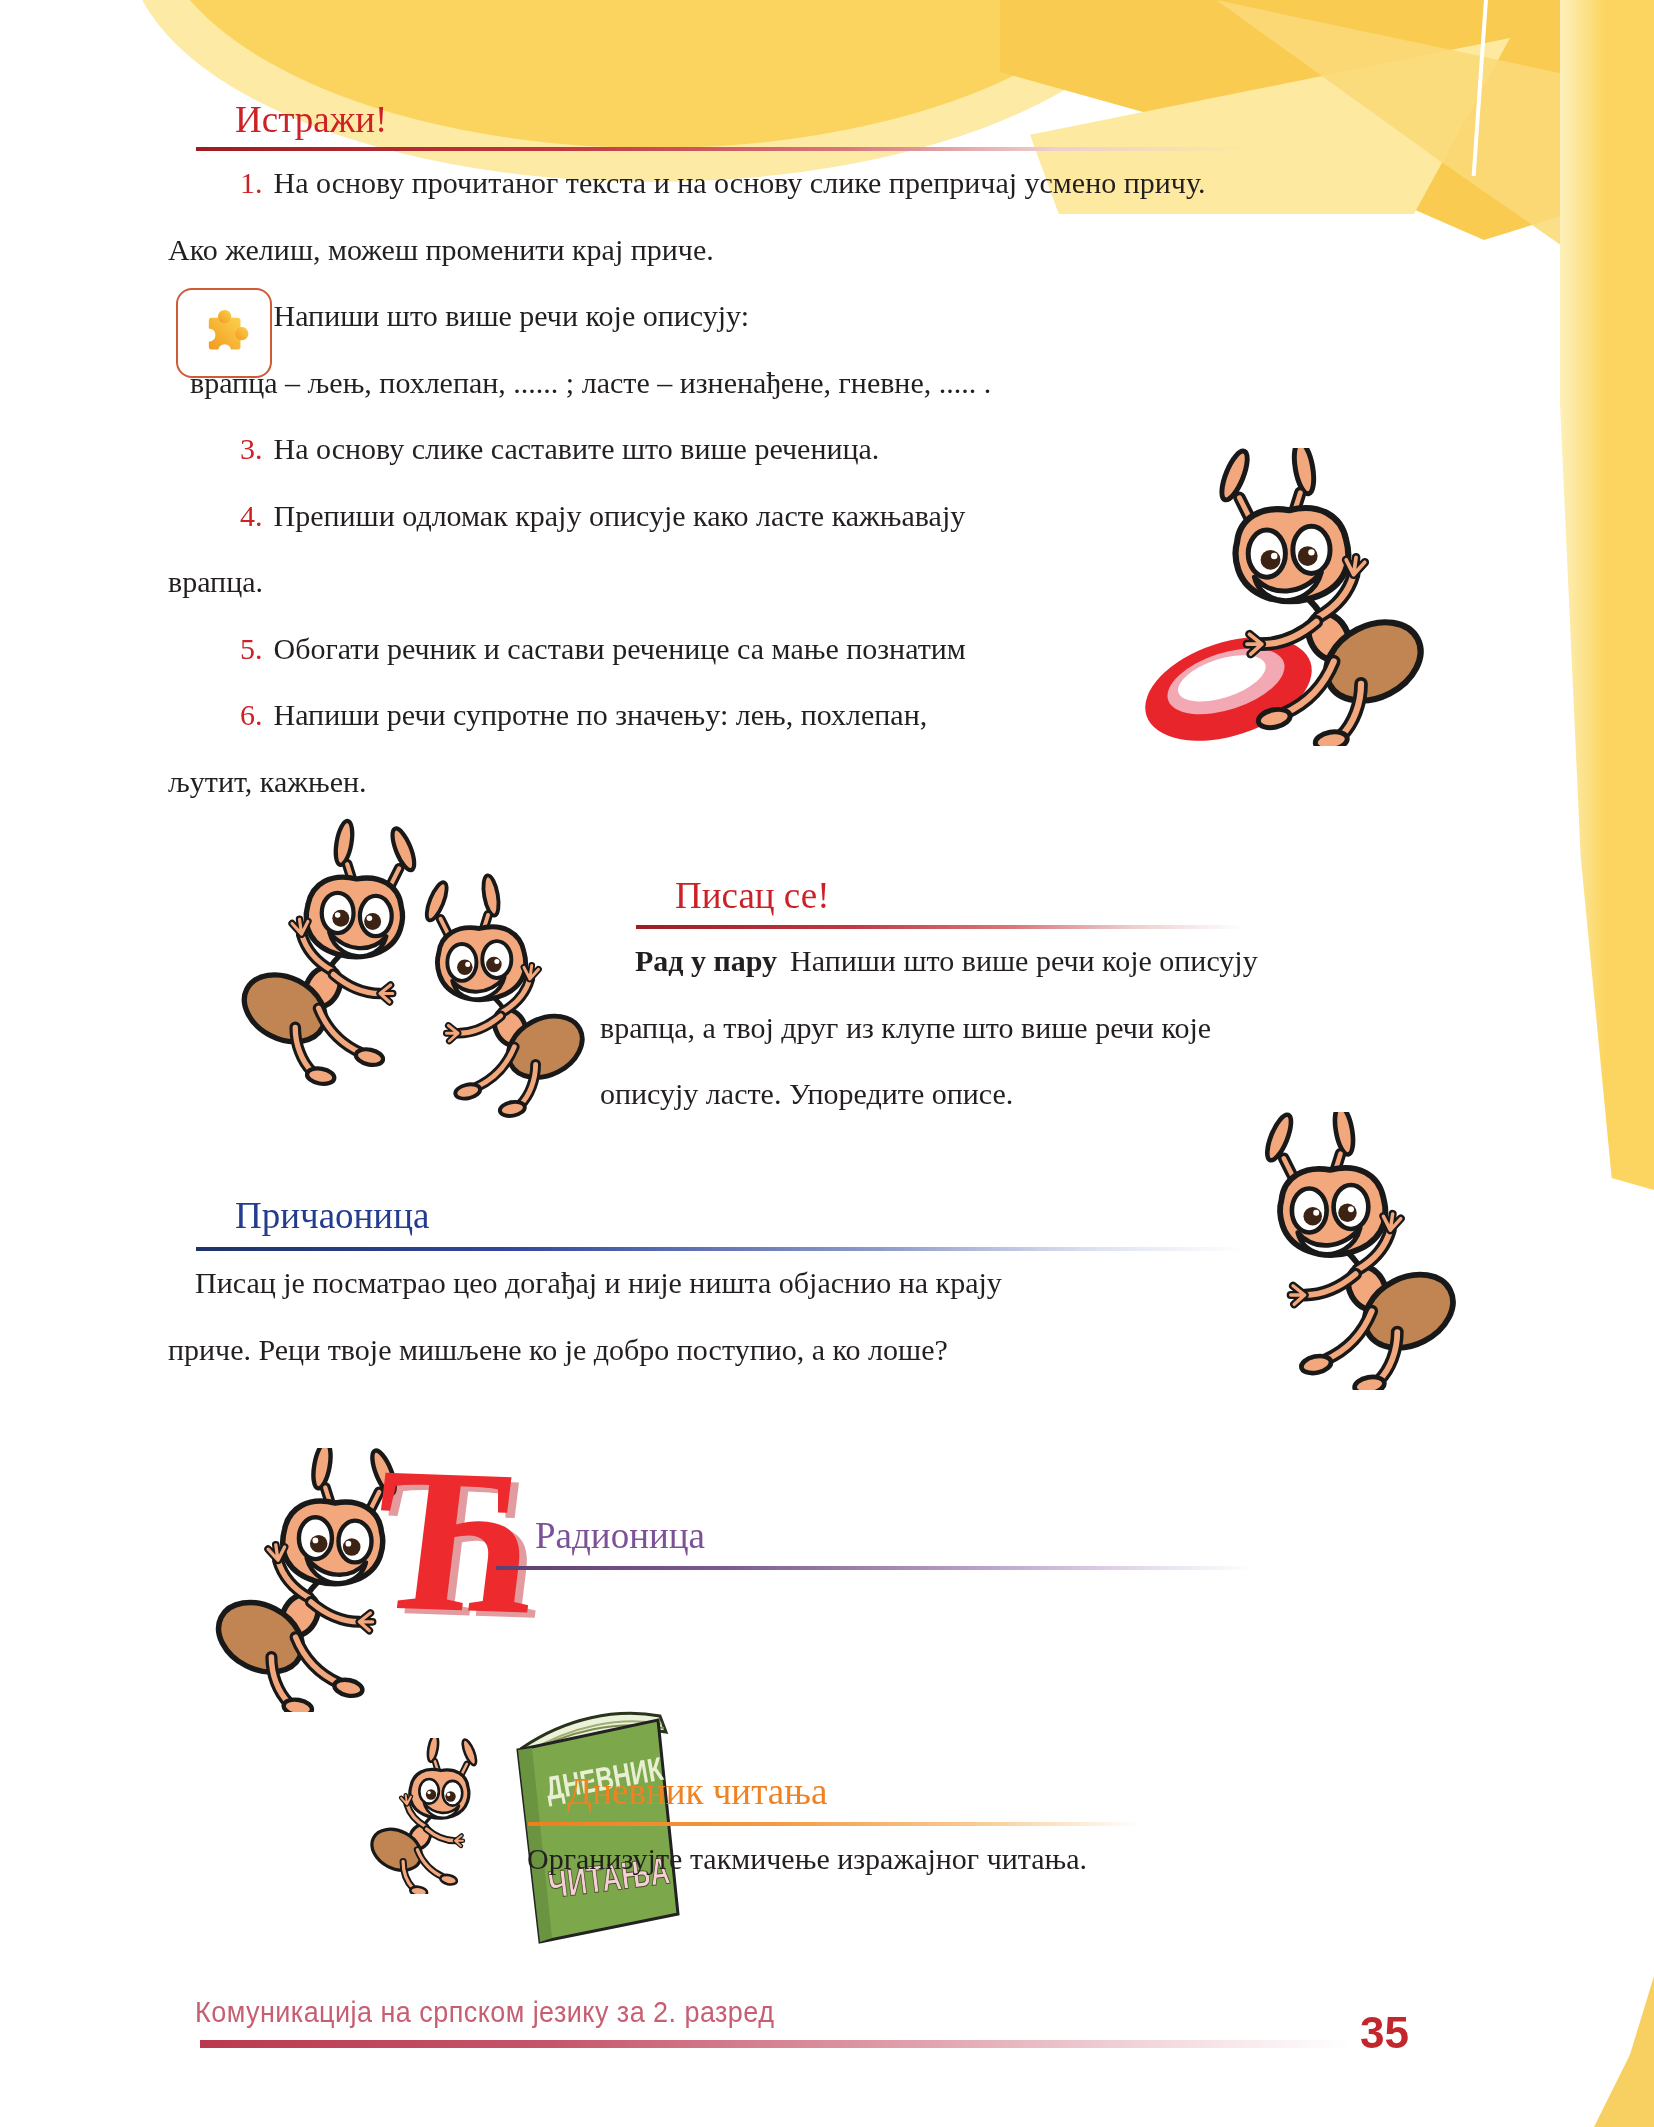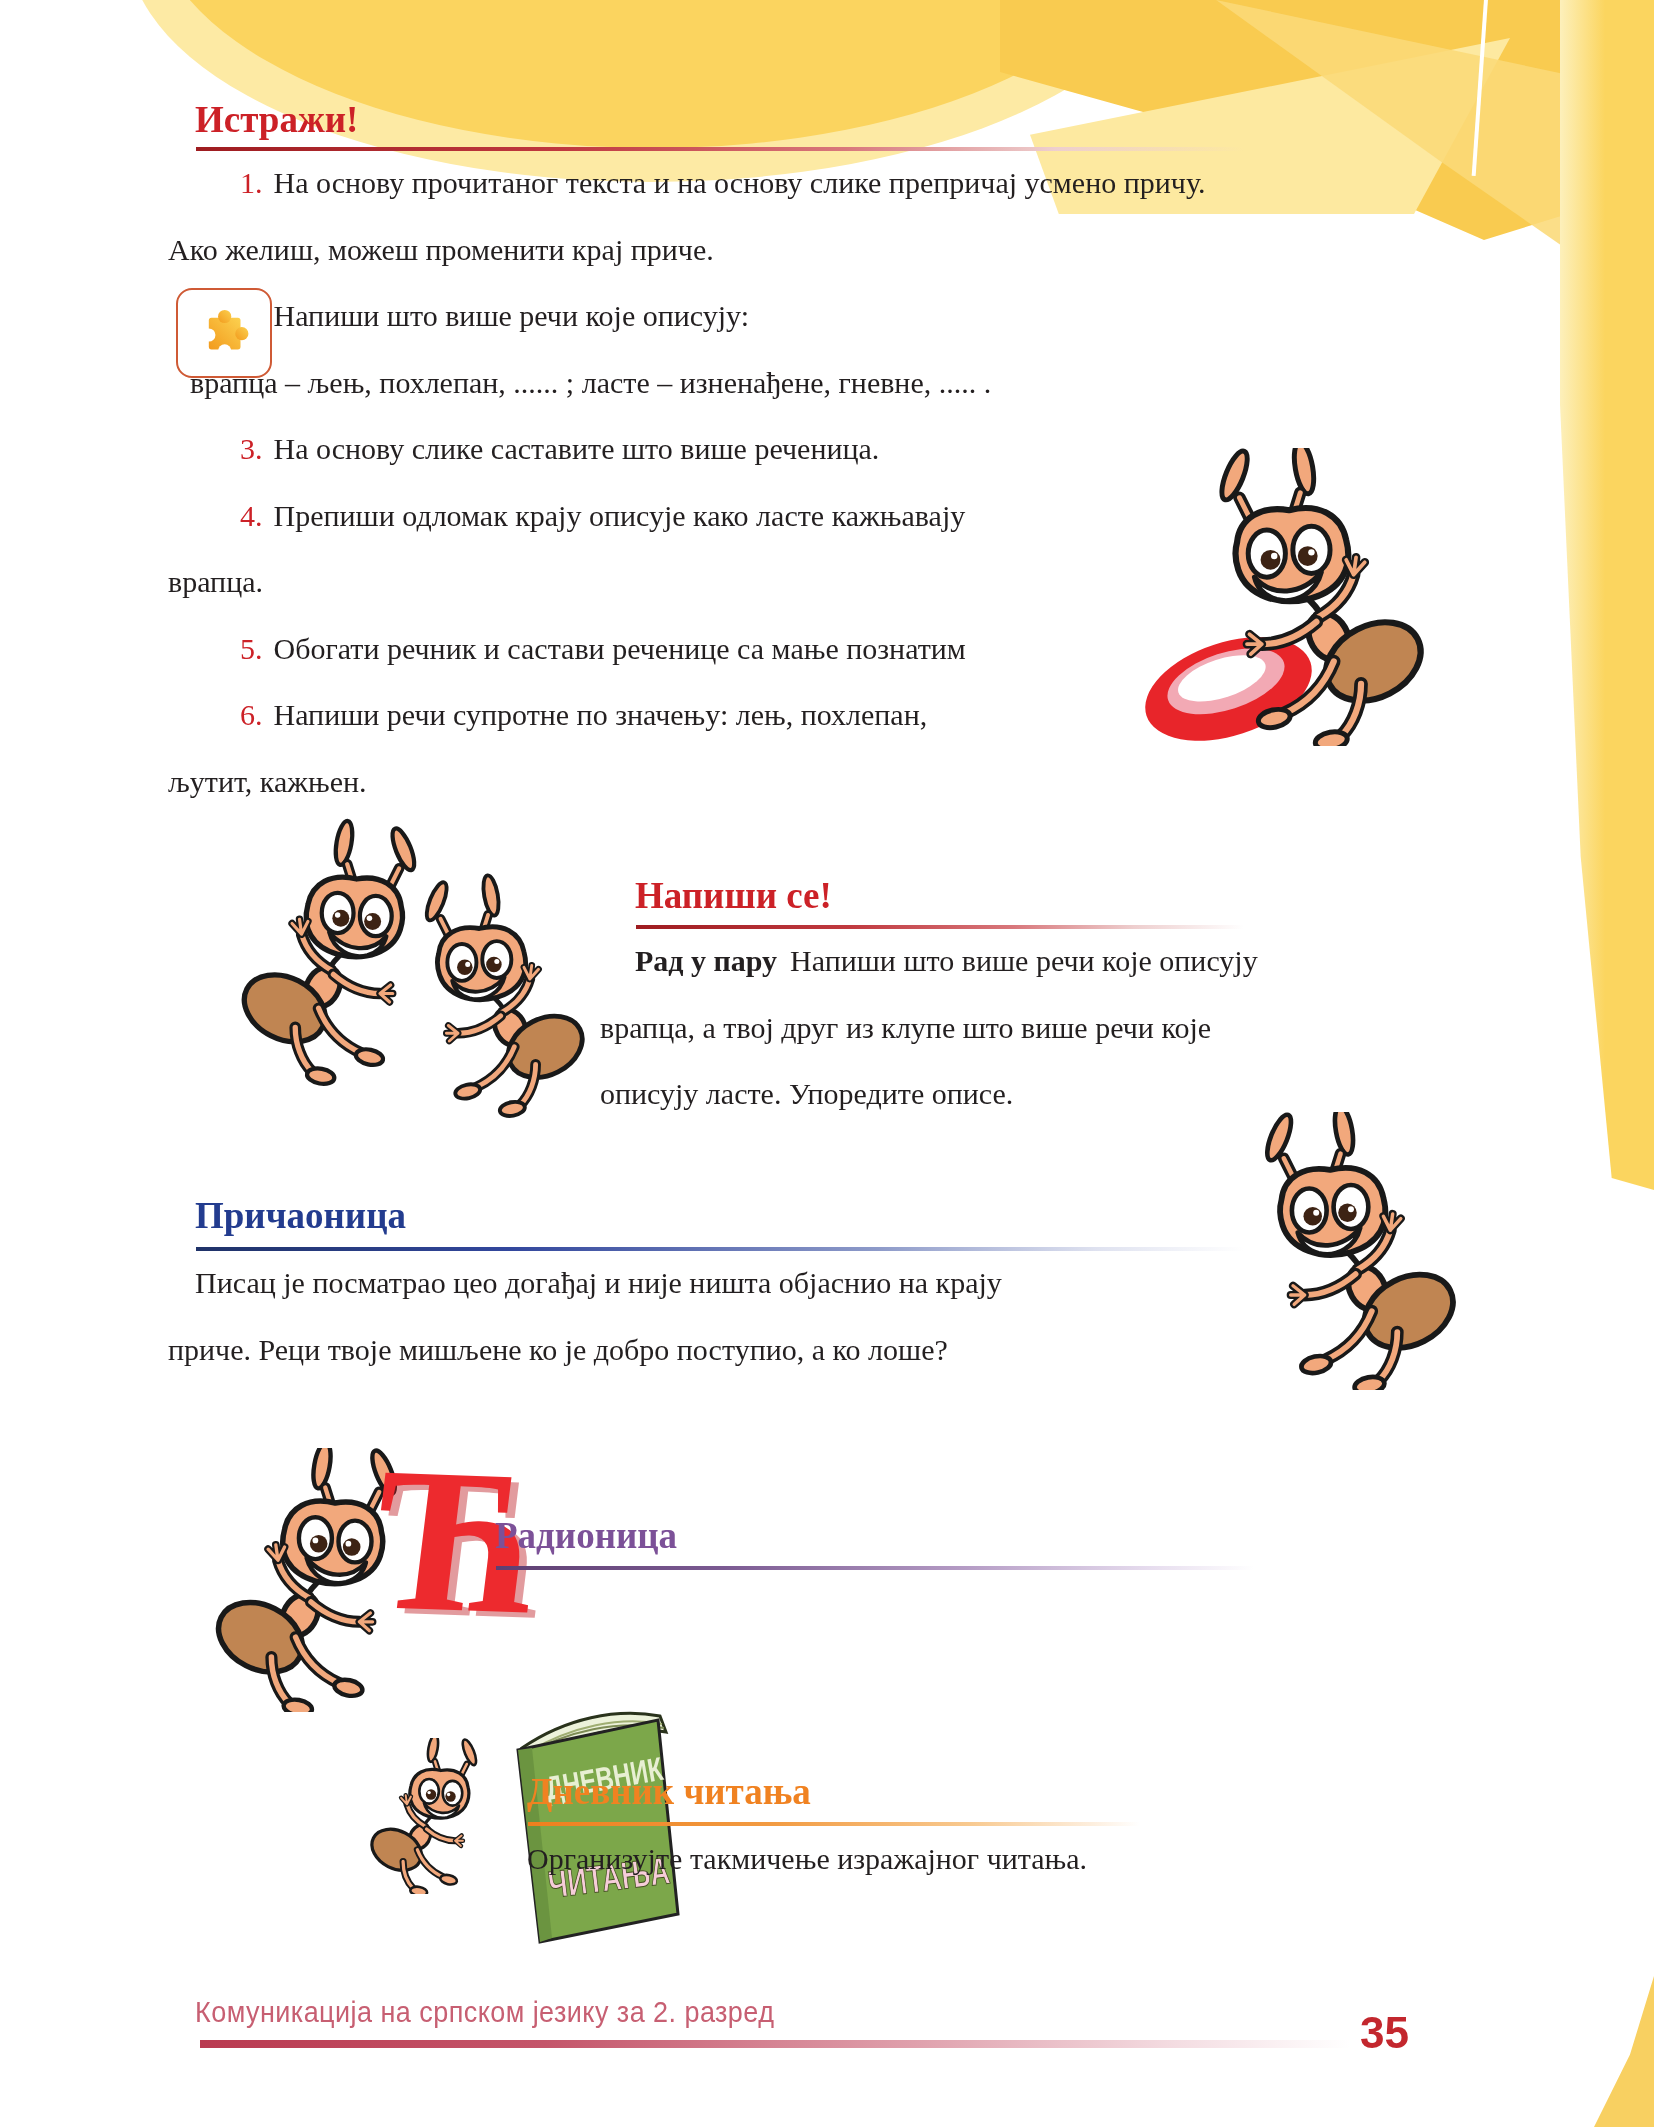--- a/index.html
+++ b/index.html
@@ -15,21 +15,21 @@
         clip-path:polygon(0 55%,100% 0,80% 100%,6% 100%);}
   .tr-b{left:1120px;top:0;width:534px;height:310px;background:#fbd977;opacity:.88;
         clip-path:polygon(18% 0,100% 30%,100% 100%,60% 52%);}
   .white-line{left:1478px;top:-6px;width:4px;height:182px;background:#ffffff;transform:rotate(4deg);}
   .right-band{left:1560px;top:0;width:94px;height:1190px;
         background:linear-gradient(to right,#fdf0bb 0,#fbd55f 48%);
         clip-path:polygon(0 0,100% 0,100% 100%,55% 99%,22% 72%,0 34%);}
   .bottom-wedge{left:1594px;top:1976px;width:60px;height:151px;background:#f8d061;
         clip-path:polygon(100% 0,100% 100%,0 100%,60% 52%);}
   
-  .h-title{font-weight:bold;font-size:37px;line-height:1.1;white-space:nowrap;}
+  .h-title{font-weight:normal;font-size:37px;line-height:1.1;white-space:nowrap;margin-left:40px;}
   .red{color:#cc2127;}  .blue{color:#233c8f;} .purple{color:#7c5198;} .orange{color:#f08221;}
   .rule{height:4px;}
   .rule-red{background:linear-gradient(to right,#9e1c20,#c0393f 35%,#d8777b 62%,#eecfcf 82%,rgba(255,255,255,0));}
   .rule-blue{background:linear-gradient(to right,#1f3268,#32479d 30%,#8d9ac9 65%,#dfe2f0 86%,rgba(255,255,255,0));}
   .rule-purple{background:linear-gradient(to right,#5e3f72,#7b5a92 30%,#b59cc5 62%,#e6dcee 86%,rgba(255,255,255,0));}
   .rule-orange{background:linear-gradient(to right,#ee7f1e,#f29b42 40%,#f8c98f 72%,#fdeedd 92%,rgba(255,255,255,0));}
   
   .bodyline{height:66.5px;line-height:66.5px;font-size:30px;white-space:nowrap;}
   .ind-num{padding-left:72px;}
   .ind-sm{padding-left:22px;}
@@ -146,21 +146,21 @@
   </svg>
   <svg class="abs" style="left:1180px;top:448px;width:248px;height:298px" viewBox="0 0 200 240">
     <use href="#ant"></use>
   </svg>
 
   <svg class="abs" style="left:222px;top:818px;width:390px;height:335px" viewBox="0 0 390 335">
     <use href="#ant" transform="translate(228,8) scale(1.06) scale(-1,1)"></use>
     <use href="#ant" transform="translate(172,62) scale(0.97)"></use>
   </svg>
 
-  <div class="abs h-title red" style="left:635px;top:876px">Напиши се!</div>
+  <div class="abs h-title red" style="left:635px;top:876px">Писац се!</div>
   <div class="abs rule rule-red" style="left:636px;top:925px;width:608px"></div>
   <div class="abs" style="left:600px;top:928px;width:760px">
     <div class="bodyline ind-35"><span class="bld">Рад у пару</span><span>Напиши што више речи које описују</span></div>
     <div class="bodyline"><span>врапца,  а твој друг из клупе што више речи које</span></div>
     <div class="bodyline"><span>описују ласте.  Упоредите описе.</span></div>
   </div>
 
   <div class="abs h-title blue" style="left:195px;top:1196px">Причаоница</div>
   <div class="abs rule rule-blue" style="left:196px;top:1247px;width:1048px"></div>
   <div class="abs" style="left:168px;top:1250px;width:1260px">

